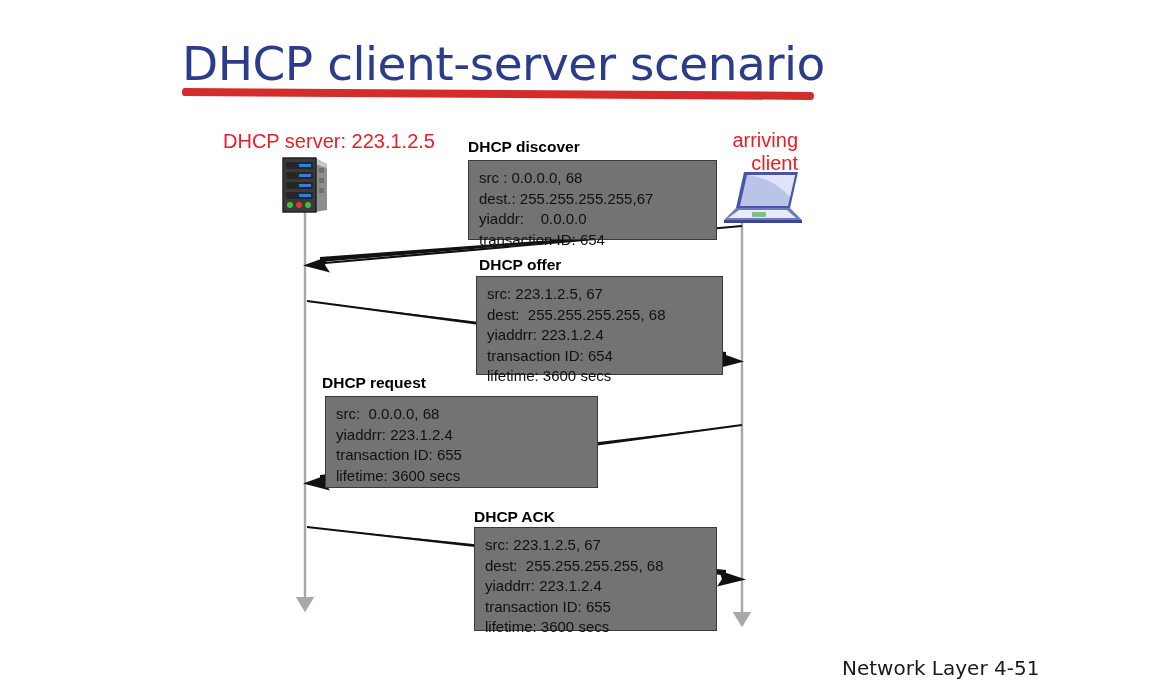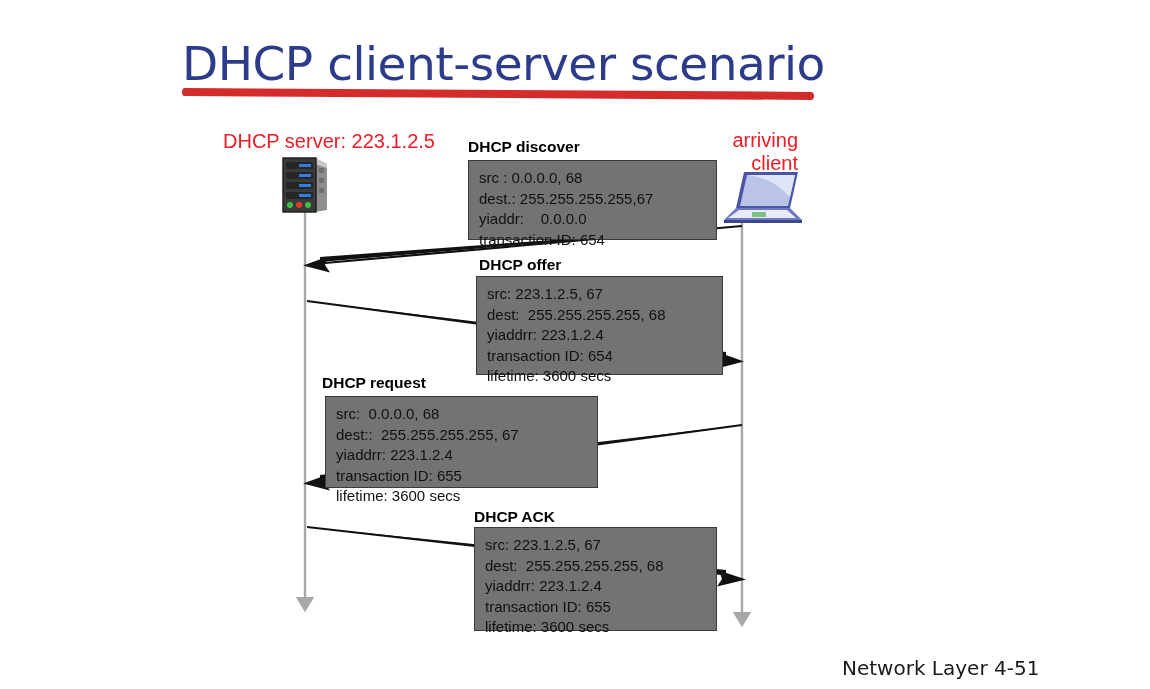--- a/index.html
+++ b/index.html
@@ -190,21 +190,20 @@
     <div class="line">src: 223.1.2.5, 67</div>
     <div class="line">dest:  255.255.255.255, 68</div>
     <div class="line">yiaddrr: 223.1.2.4</div>
     <div class="line">transaction ID: 654</div>
     <div class="line">lifetime: 3600 secs</div>
   </div>
 
   <div id="lbl-request" class="msg-title">DHCP request</div>
   <div id="box-request" class="msg-box">
     <div class="line">src:  0.0.0.0, 68</div>
-    <div class="line">dest::  255.255.255.255, 67</div>
     <div class="line">yiaddrr: 223.1.2.4</div>
     <div class="line">transaction ID: 655</div>
     <div class="line">lifetime: 3600 secs</div>
   </div>
 
   <div id="lbl-ack" class="msg-title">DHCP ACK</div>
   <div id="box-ack" class="msg-box">
     <div class="line">src: 223.1.2.5, 67</div>
     <div class="line">dest:  255.255.255.255, 68</div>
     <div class="line">yiaddrr: 223.1.2.4</div>

